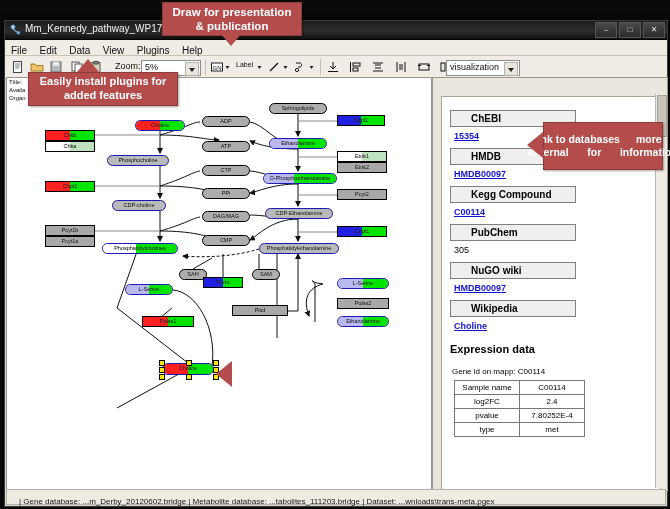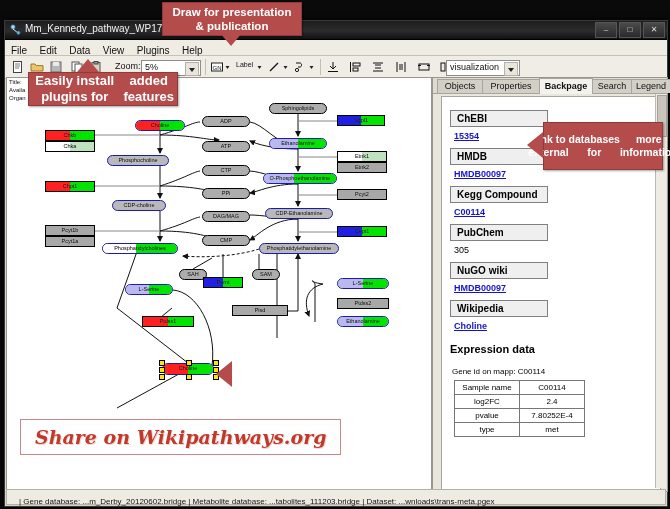--- a/index.html
+++ b/index.html
@@ -40,21 +40,21 @@
   .rightpane{position:absolute;left:427px;top:56px;width:234px;height:413px;background:#e9e6de;
              border:1px solid #9a968d;}
   .tabs{position:relative;height:15px;background:#dedbd3;border-bottom:1px solid #a9a59c;}
   .tab{position:absolute;top:1px;height:13px;font-size:9px;color:#111;line-height:13px;
        text-align:center;background:#d2cfc7;border:1px solid #a9a59c;border-bottom:none;}
   .tab.sel{background:#f4f2ec;top:0;height:15px;line-height:15px;font-weight:bold;}
   .bp{position:absolute;left:8px;top:18px;width:218px;height:392px;background:#fff;
       border:1px solid #a9a59c;overflow:hidden;}
   .bp-inner{position:relative;padding:6px 8px;}
   .db-head{display:inline-block;min-width:84px;background:#efefef;border:1px solid #808080;
-           font-size:10px;font-weight:bold;color:#000;padding:2px 6px;margin-top:7px;}
+           font-size:10px;font-weight:bold;color:#000;padding:2px 20px;margin-top:7px;}
   .db-link{display:block;font-size:9px;color:#1414d0;text-decoration:underline;margin:4px 0 0 4px;font-weight:bold;}
   .db-plain{display:block;font-size:9px;color:#000;margin:4px 0 0 4px;}
   .exprh{font-size:11px;font-weight:bold;color:#000;margin:12px 0 0 0;}
   .geneid{font-size:8px;color:#000;margin:12px 0 4px 2px;}
   table.exp{border-collapse:collapse;margin-left:4px;border:1px solid #555;}
   table.exp td{border:1px solid #777;font-size:8px;color:#000;text-align:center;padding:2px 4px;
                min-width:56px;background:#fff;}
 
   .vscroll{position:absolute;right:1px;top:16px;width:10px;height:394px;background:#efece6;border-left:1px solid #bdb9b0;}
   .vscroll .thumb{position:absolute;left:1px;top:1px;width:8px;height:40px;background:#c9c5bc;border:1px solid #a5a199;}
@@ -414,27 +414,20 @@
           <div class="node gene" style="left: 135px; top: 238px; width: 52px; height: 11px;">
             <div class="half" style="left: 0px; width: 50%; background: rgb(255, 32, 32);"></div>
             <div class="half" style="left: 50%; right: 0px; background: rgb(0, 228, 0);"></div>
             <span class="lbl">Ptdss1</span>
           </div>
         </div>
 
     </div>
 
     <div class="rightpane">
-      <div class="tabs">
-        <div class="tab" style="left:4px;width:44px">Objects</div>
-        <div class="tab" style="left:49px;width:56px">Properties</div>
-        <div class="tab sel" style="left:106px;width:52px">Backpage</div>
-        <div class="tab" style="left:159px;width:38px">Search</div>
-        <div class="tab" style="left:198px;width:38px">Legend</div>
-      </div>
 
       <div class="bp">
         <div class="bp-inner">
           <div class="db-head">ChEBI</div>
           <a class="db-link" href="#">15354</a>
 
           <div class="db-head">HMDB</div>
           <a class="db-link" href="#">HMDB00097</a>
 
           <div class="db-head">Kegg Compound</div>
@@ -484,31 +477,28 @@
       <span>| Gene database: ...m_Derby_20120602.bridge | Metabolite database: ...tabolites_111203.bridge | Dataset: ...wnloads\trans-meta.pgex</span>
     </div>
   </div>
 
   <div class="callout" style="left:162px;top:2px;width:138px;height:32px;font-size:11.5px;flex-direction:column;">
     <span>Draw for presentation</span>
     <span>&amp; publication</span>
   </div>
   <div class="arrow-dn" style="left:220px;top:33px;"></div>
 
-  <div class="callout" style="left:28px;top:72px;width:148px;height:32px;font-size:13px;flex-direction:row;">
+  <div class="callout" style="left:28px;top:72px;width:148px;height:32px;font-size:11px;flex-direction:column;">
     <span>Easily install plugins for</span>
     <span>added features</span>
   </div>
   <div class="arrow-up" style="left:77px;top:59px;"></div>
 
   <div class="callout" style="left:543px;top:122px;width:118px;height:46px;font-size:10.5px;flex-direction:row;">
     <span>Link  to external</span>
     <span>databases  for</span>
     <span>more information</span>
   </div>
   <div class="arrow-lf" style="left:527px;top:132px;"></div>
 
   <div class="arrow-lf" style="left:216px;top:361px;"></div>
 
-  <div class="share" style="left:20px;top:419px;">
-    <span>Share on Wikipathways.org</span>
-  </div>
 </div>
 
 </body></html>

